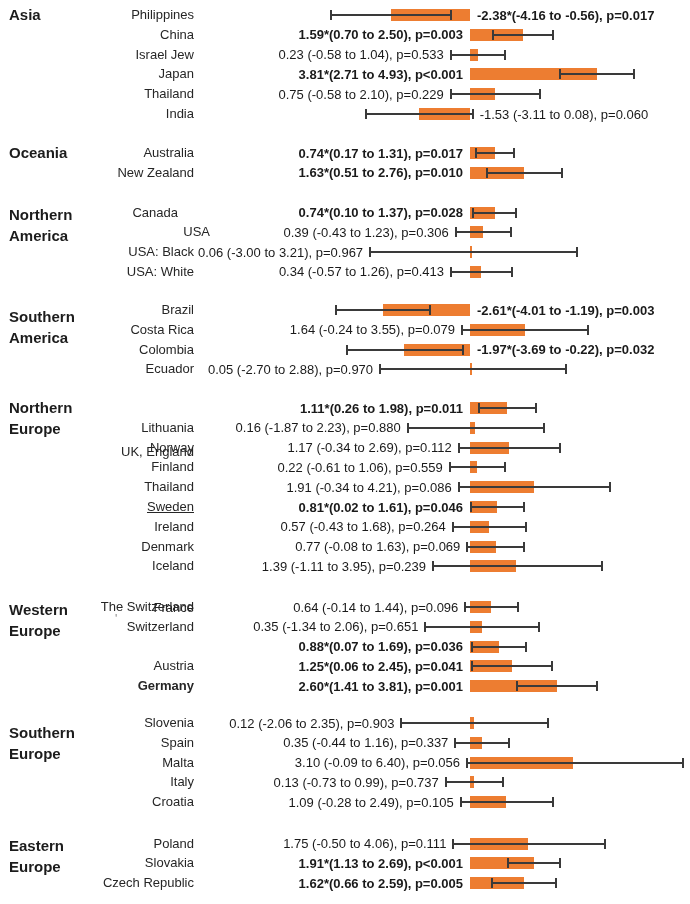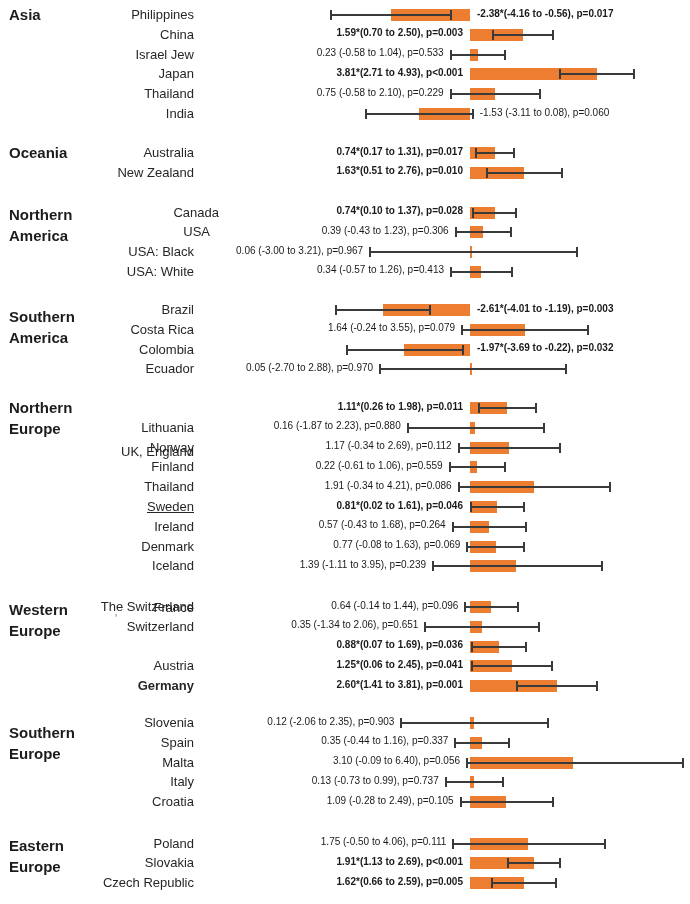--- a/index.html
+++ b/index.html
@@ -22,21 +22,21 @@
     position:absolute;
     font-size:13px;
     color:#262626;
     white-space:nowrap;
     text-align:right;
   }
   .bar { position:absolute; }
   .wline { position:absolute; }
   .value-label {
     position:absolute;
-    font-size:10px;
+    font-size:13px;
     color:#1a1a1a;
     white-space:nowrap;
   }
   .value-label.sig { font-weight:bold; }
   .stray-mark { position:absolute; font-size:12px; color:#8a8a8a; }
 </style>
 </head>
 <body>
 
 <div class="figure">
@@ -86,21 +86,21 @@
       <div class="wline" style="left: 512.623px; width: 2px; top: 148px; height: 10px; background: rgb(58, 58, 58);"></div>
       <div class="value-label sig" style="top: 145.5px; color: rgb(26, 26, 26); right: 227px;">0.74*(0.17 to 1.31), p=0.017</div>
       <div class="country-label" style="right: 496px; top: 164.8px;">New Zealand</div>
       <div class="bar" style="left: 470px; width: 54.279px; top: 166.8px; height: 12px; background: rgb(237, 125, 49);"></div>
       <div class="wline" style="left: 486.983px; width: 74.925px; top: 171.8px; height: 2px; background: rgb(58, 58, 58);"></div>
       <div class="wline" style="left: 485.983px; width: 2px; top: 167.8px; height: 10px; background: rgb(58, 58, 58);"></div>
       <div class="wline" style="left: 560.908px; width: 2px; top: 167.8px; height: 10px; background: rgb(58, 58, 58);"></div>
       <div class="value-label sig" style="top: 165.3px; color: rgb(26, 26, 26); right: 227px;">1.63*(0.51 to 2.76), p=0.010</div>
       <div class="region-header" style="left: 9px; top: 205px;">Northern</div>
       <div class="region-header" style="left: 9px; top: 225.5px;">America</div>
-      <div class="country-label" style="right: 471px; top: 204.5px;">Canada</div>
+      <div class="country-label" style="right: 512px; top: 204.5px;">Canada</div>
       <div class="bar" style="left: 470px; width: 24.642px; top: 206.5px; height: 12px; background: rgb(237, 125, 49);"></div>
       <div class="wline" style="left: 473.33px; width: 42.291px; top: 211.5px; height: 2px; background: rgb(58, 58, 58);"></div>
       <div class="wline" style="left: 472.33px; width: 2px; top: 207.5px; height: 10px; background: rgb(58, 58, 58);"></div>
       <div class="wline" style="left: 514.621px; width: 2px; top: 207.5px; height: 10px; background: rgb(58, 58, 58);"></div>
       <div class="value-label sig" style="top: 205px; color: rgb(26, 26, 26); right: 227px;">0.74*(0.10 to 1.37), p=0.028</div>
       <div class="country-label" style="right: 480px; top: 224.3px;">USA</div>
       <div class="bar" style="left: 470px; width: 12.987px; top: 226.3px; height: 12px; background: rgb(237, 125, 49);"></div>
       <div class="wline" style="left: 455.681px; width: 55.278px; top: 231.3px; height: 2px; background: rgb(58, 58, 58);"></div>
       <div class="wline" style="left: 454.681px; width: 2px; top: 227.3px; height: 10px; background: rgb(58, 58, 58);"></div>
       <div class="wline" style="left: 509.959px; width: 2px; top: 227.3px; height: 10px; background: rgb(58, 58, 58);"></div>

